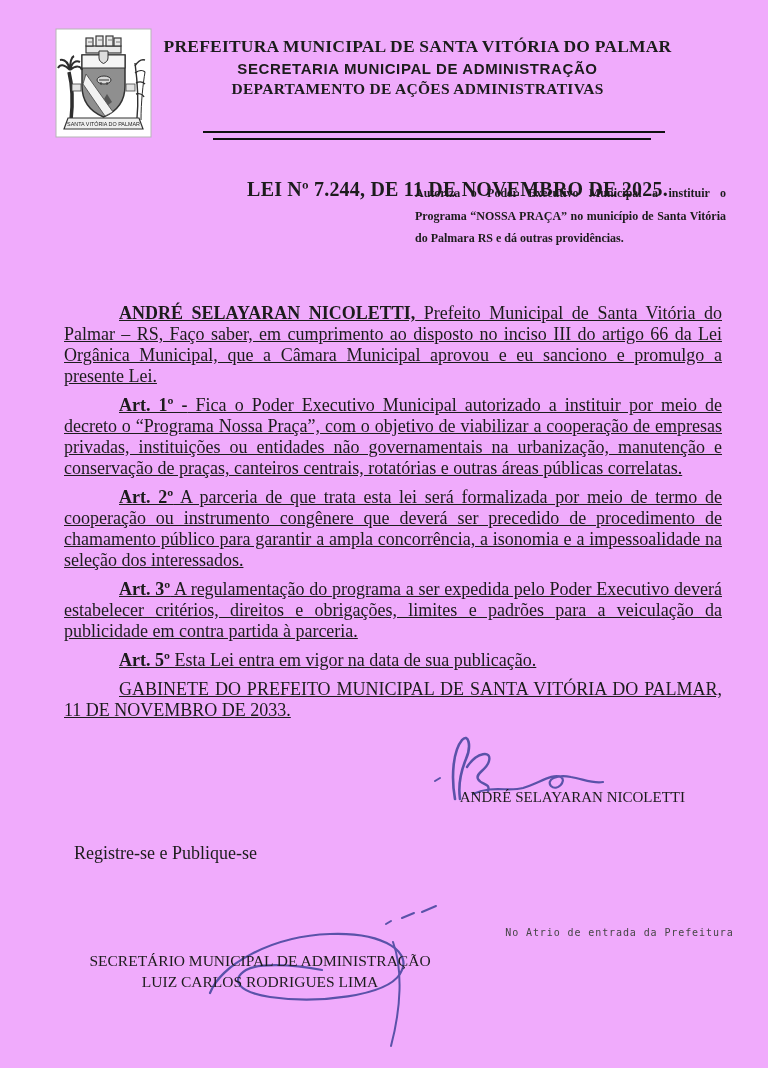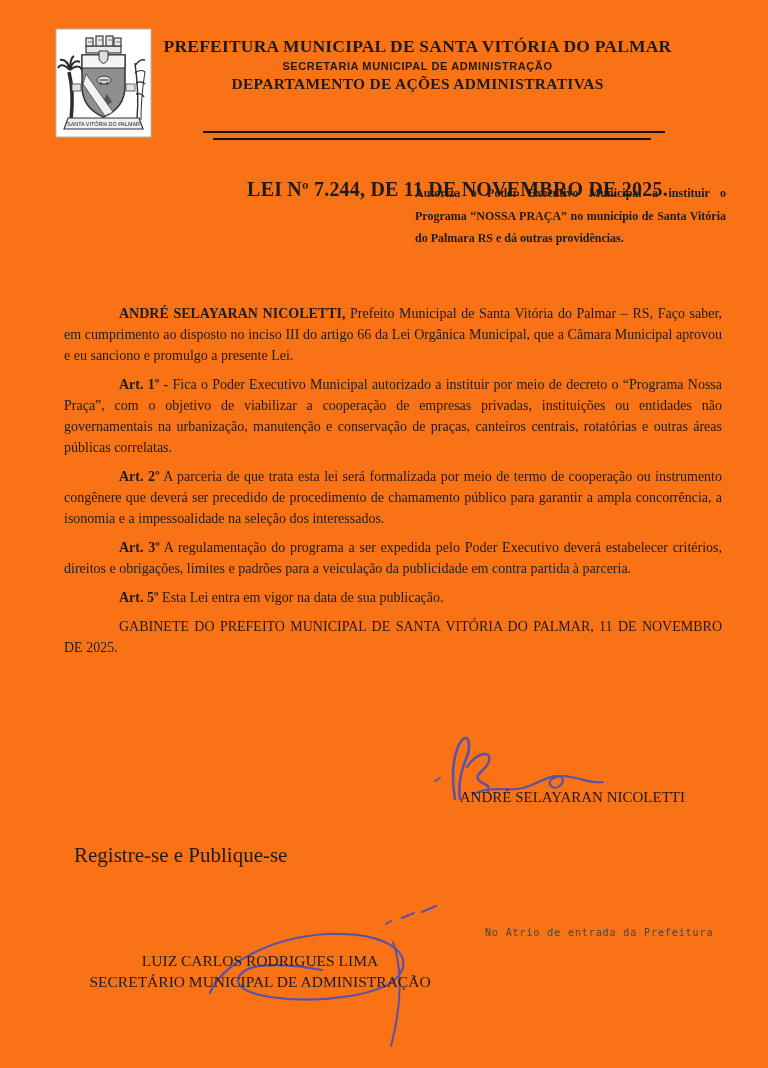--- a/index.html
+++ b/index.html
@@ -1,50 +1,50 @@
 <!DOCTYPE html>
 <html><head>
 <meta charset="utf-8">
 <style>
   html,body{margin:0;padding:0;background:#e8e8e8;}
   .page{
     position:relative;
     width:768px;height:1068px;
-    background:#f97316;
+    background:#f0abfc;
     overflow:hidden;
     font-family:"Liberation Serif", serif;
     color:#1c1c1c;
     margin:0 auto;
   }
   
   .crest{position:absolute;left:55px;top:28px;width:97px;height:110px;}
   
   .header-text{position:absolute;left:155px;top:36px;width:525px;text-align:center;}
   .h-line1{font-family:"Liberation Serif",serif;font-weight:bold;font-size:17.5px;letter-spacing:.2px;white-space:nowrap;}
-  .h-line2{font-family:"Liberation Sans",sans-serif;font-weight:bold;font-size:11px;letter-spacing:.6px;margin-top:3px;white-space:nowrap;}
+  .h-line2{font-family:"Liberation Sans",sans-serif;font-weight:bold;font-size:15px;letter-spacing:.6px;margin-top:3px;white-space:nowrap;}
   .h-line3{font-family:"Liberation Serif",serif;font-weight:bold;font-size:15.5px;letter-spacing:.3px;margin-top:3px;white-space:nowrap;text-align:center;}
   .double-rule{position:absolute;left:203px;top:131px;width:462px;border-top:2.5px solid #111;}
   .double-rule .inner{margin:5px 14px 0 10px;border-top:2px solid #111;}
   .law-title{position:absolute;left:195px;top:146px;width:525px;text-align:center;
     font-weight:bold;font-size:20px;letter-spacing:.2px;white-space:nowrap;margin-top:32px;}
   .summary{position:absolute;left:415px;top:182px;width:311px;
     font-weight:bold;font-size:12px;line-height:22.5px;text-align:justify;}
-  .body{position:absolute;left:64px;top:303px;width:658px;font-size:14px;}
+  .body{position:absolute;left:64px;top:303px;width:658px;font-size:18px;text-decoration:underline;}
   .body-p{margin:0 0 8px 0;line-height:21px;text-align:justify;text-indent:55px;}
   .body-p:nth-child(6){margin-bottom:12px;}
   .body-p .lead{font-weight:bold;}
   
   .sig-mayor-svg{position:absolute;left:425px;top:733px;width:190px;height:72px;}
   .sig-mayor{position:absolute;left:385px;top:788px;width:300px;text-align:right;font-size:15px;line-height:19px;}
-  .register-note{position:absolute;left:74px;top:843px;font-size:21px;}
+  .register-note{position:absolute;left:74px;top:843px;font-size:18px;}
   
   .stamp{position:absolute;left:470px;top:890px;width:284px;
     font-family:"DejaVu Sans Mono", monospace;font-size:10px;letter-spacing:.9px;
     color:#454545;line-height:17px;white-space:pre;}
-  .stamp .s-indent{padding-left:8px;}
+  .stamp .s-indent{padding-left:8px;text-align:center;}
   
   .sig-secretary{position:absolute;left:55px;top:950px;width:410px;text-align:center;font-size:15.5px;line-height:21px;}
   .sig-secretary-svg{position:absolute;left:150px;top:898px;width:290px;height:150px;}
   .ink{stroke:#5a52a9;fill:none;stroke-linecap:round;stroke-linejoin:round;}
 </style>
 </head>
 <body>
 
 <div class="page">
 
@@ -105,21 +105,21 @@
   <div class="law-title">LEI Nº 7.244, DE 11 DE NOVEMBRO DE 2025.</div>
 
   <div class="summary">Autoriza o Poder Executivo Municipal a instituir o Programa “NOSSA PRAÇA” no município de Santa Vitória do Palmara RS e dá outras providências.</div>
 
   <div class="body">
     <p class="body-p"><span class="lead">ANDRÉ SELAYARAN NICOLETTI,</span><span> Prefeito Municipal de Santa Vitória do Palmar – RS, Faço saber, em cumprimento ao disposto no inciso III do artigo 66 da Lei Orgânica Municipal, que a Câmara Municipal aprovou e eu sanciono e promulgo a presente Lei.</span></p>
     <p class="body-p"><span class="lead">Art. 1º -</span><span> Fica o Poder Executivo Municipal autorizado a instituir por meio de decreto o “Programa Nossa Praça”, com o objetivo de viabilizar a cooperação de empresas privadas, instituições ou entidades não governamentais na urbanização, manutenção e conservação de praças, canteiros centrais, rotatórias e outras áreas públicas correlatas.</span></p>
     <p class="body-p"><span class="lead">Art. 2º</span><span>  A parceria de que trata esta lei será formalizada por meio de termo de cooperação ou instrumento congênere que deverá ser precedido de procedimento de chamamento público para garantir a ampla concorrência, a isonomia e a impessoalidade na seleção dos interessados.</span></p>
     <p class="body-p"><span class="lead">Art. 3º</span><span>  A regulamentação do programa a ser expedida pelo Poder Executivo deverá estabelecer critérios, direitos e obrigações, limites e padrões para a veiculação da publicidade em contra partida à parceria.</span></p>
     <p class="body-p"><span class="lead">Art. 5º</span><span> Esta Lei entra em vigor na data de sua publicação.</span></p>
-    <p class="body-p"><span class="lead"></span><span>GABINETE DO PREFEITO MUNICIPAL DE SANTA VITÓRIA DO PALMAR, 11 DE NOVEMBRO DE 2025.</span></p>
+    <p class="body-p"><span class="lead"></span><span>GABINETE DO PREFEITO MUNICIPAL DE SANTA VITÓRIA DO PALMAR, 11 DE NOVEMBRO DE 2033.</span></p>
   </div>
 
   <svg class="sig-mayor-svg" viewBox="0 0 190 72">
     <path class="ink" stroke-width="2" d="M10 48 l5 -3"></path>
     <path class="ink" stroke-width="2.6" d="M30 66 C 26 44 28 18 37 7 C 43 0 47 12 41 26 C 36 38 33 52 35 66"></path>
     <path class="ink" stroke-width="2.4" d="M42 34 C 52 19 67 17 64 28 C 62 37 50 40 53 46 C 56 52 66 50 63 58"></path>
     <path class="ink" stroke-width="2.2" d="M48 61 C 66 52 84 59 98 55 C 114 50 128 40 136 44 C 142 48 132 59 126 53 C 121 47 131 41 146 44 C 158 46 168 51 178 49"></path>
   </svg>
   <div class="sig-mayor">
     <div>ANDRÉ SELAYARAN NICOLETTI</div>
@@ -136,17 +136,17 @@
     
     
   </div>
 
   <svg class="sig-secretary-svg" viewBox="0 0 290 150">
     <path class="ink" stroke-width="2.2" d="M60 95 C 70 68 120 38 180 36 C 235 34 264 55 250 76 C 236 98 168 106 120 99 C 88 94 80 82 96 72 C 108 65 140 66 172 72"></path>
     <path class="ink" stroke-width="2" d="M243 44 C 253 72 251 110 241 148"></path>
     <path class="ink" stroke-width="2" d="M236 26 l 5 -3 M 252 20 l 12 -5 M 272 14 l 14 -6"></path>
   </svg>
   <div class="sig-secretary">
+    <div>SECRETÁRIO MUNICIPAL DE ADMINISTRAÇÃO</div>
     <div>LUIZ CARLOS RODRIGUES LIMA</div>
-    <div>SECRETÁRIO MUNICIPAL DE ADMINISTRAÇÃO</div>
   </div>
 
 </div>
 
 </body></html>

